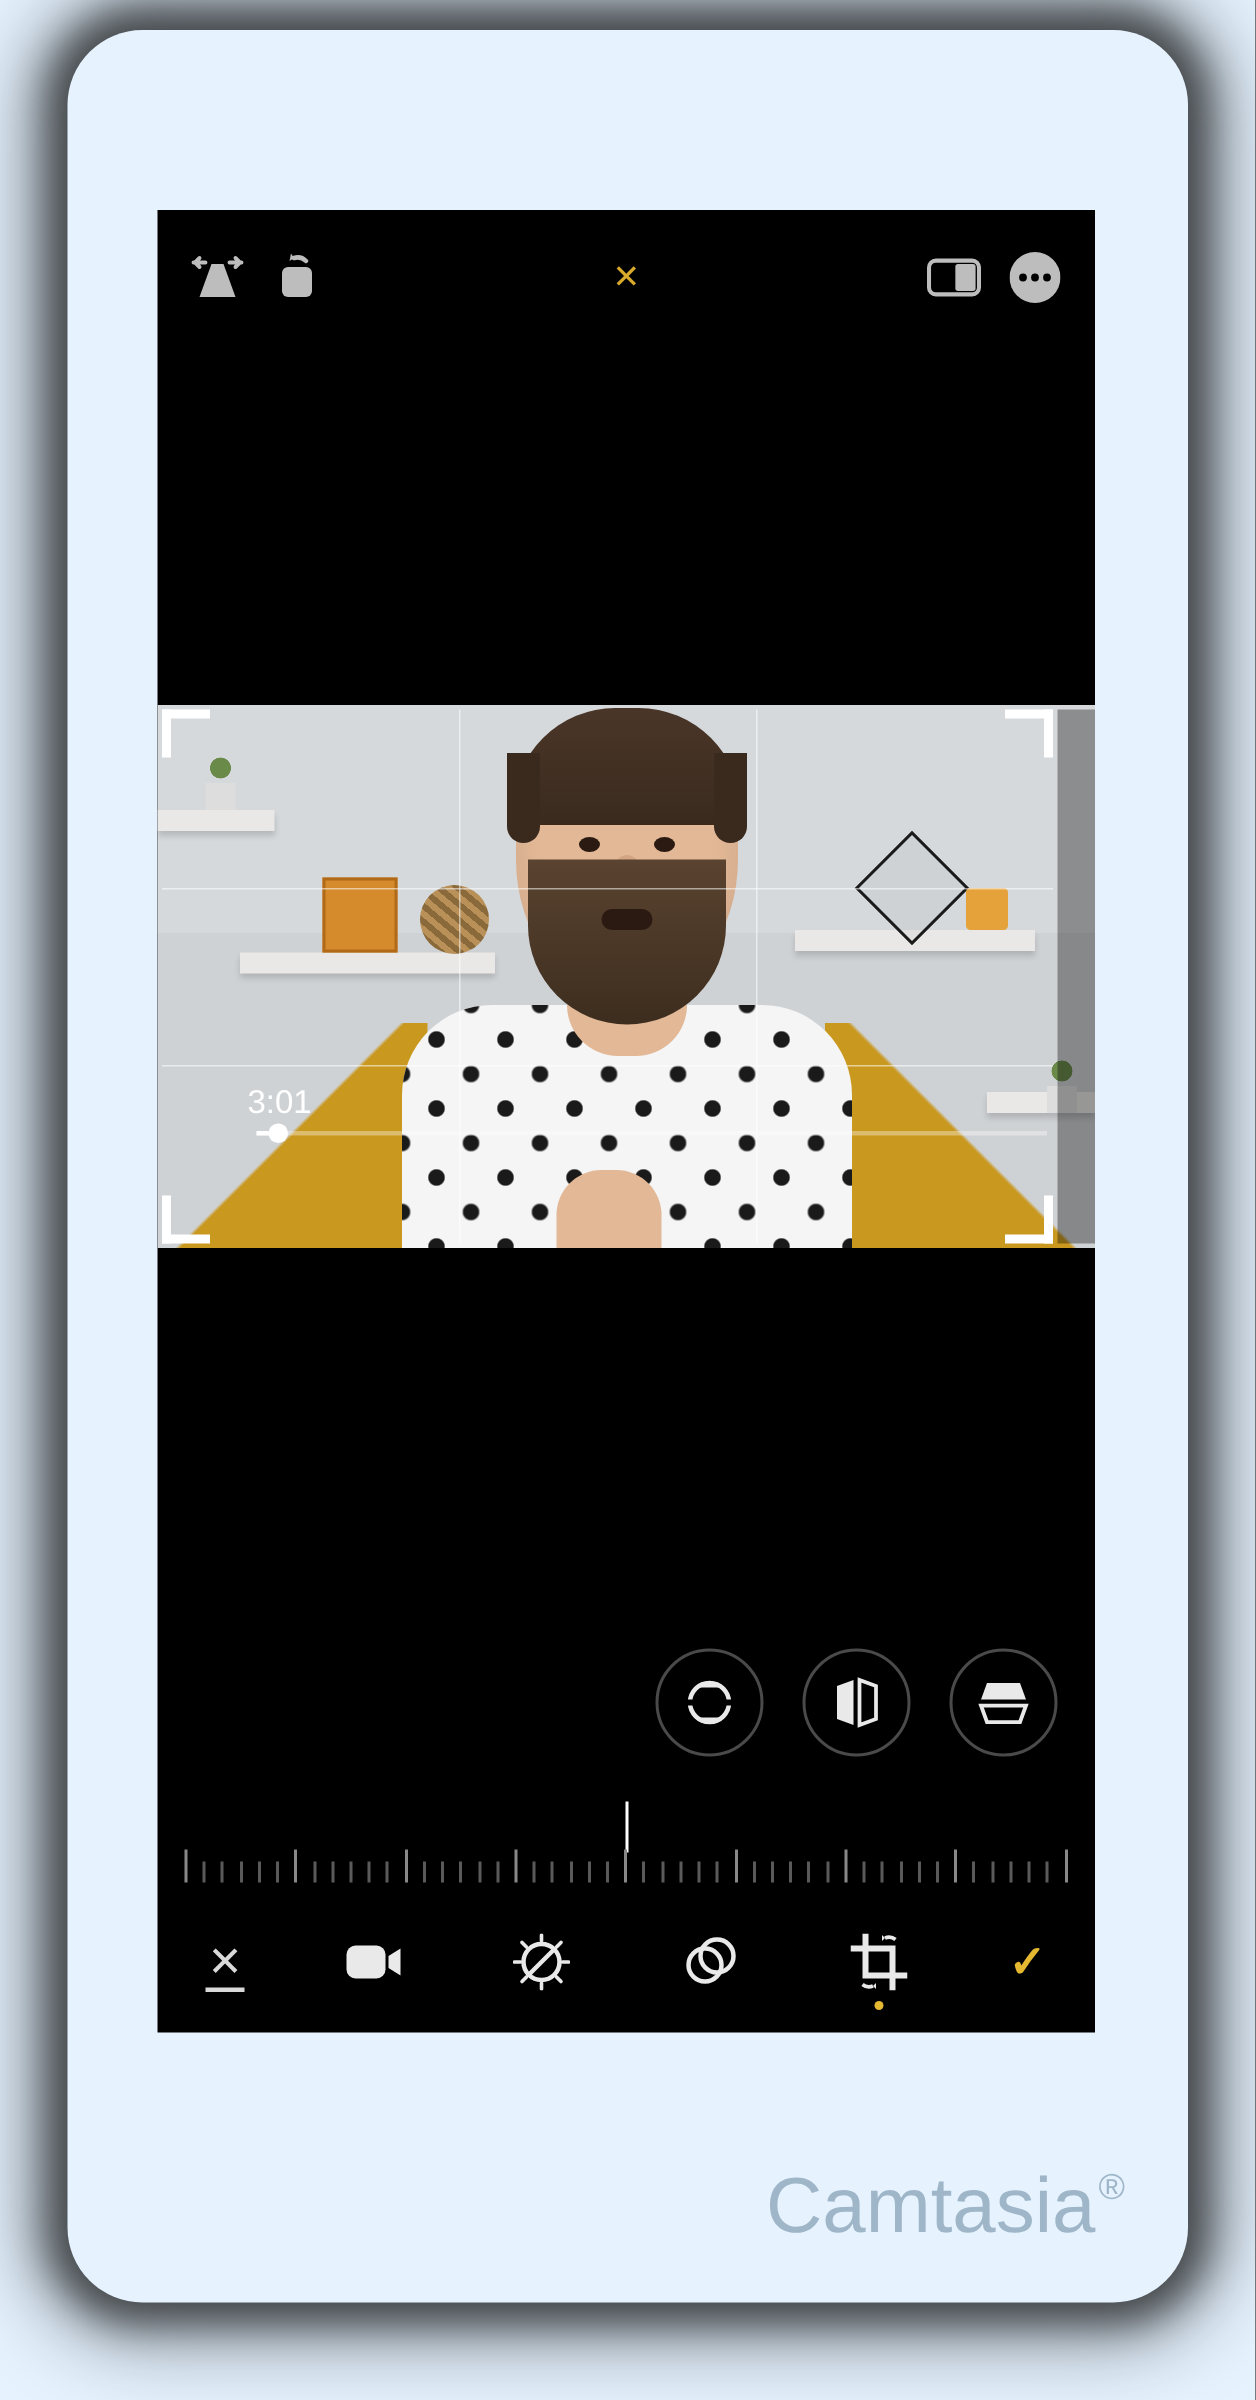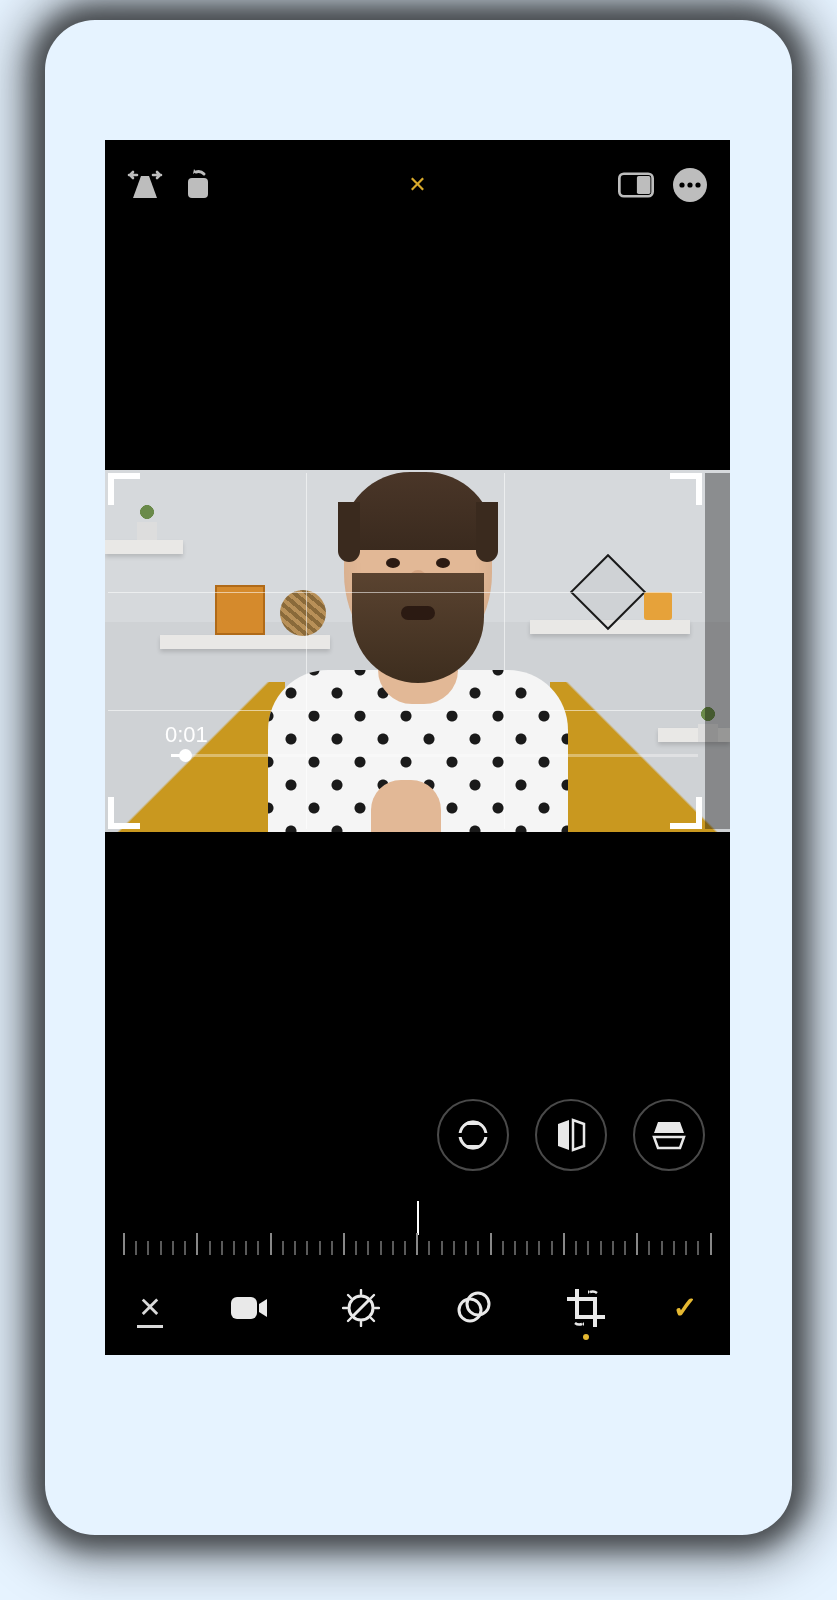--- a/index.html
+++ b/index.html
@@ -283,21 +283,21 @@
       <div class="crop-frame">
         <div class="grid-line v1"></div>
           <div class="grid-line v2"></div>
         <div class="grid-line h1"></div>
           <div class="grid-line h2"></div>
         <div class="corner tl"></div>
         <div class="corner tr"></div>
         <div class="corner bl"></div>
         <div class="corner br"></div>
       </div>
-      <div class="timestamp">0:01</div>
+      <div class="timestamp">3:01</div>
       <div class="scrub">
         <div class="scrub-dot"></div>
       </div>
     </div>
 
     <div class="geom-row">
       <div class="geom-btn">
         <svg width="34" height="34" viewBox="0 0 34 34">
           <circle cx="17" cy="17" r="13" fill="none" stroke="#e9e9e9" stroke-width="3"></circle>
           <rect x="2" y="15" width="30" height="4" fill="#000"></rect>
@@ -418,13 +418,16 @@
           </svg>
         </div>
       </div>
       <div class="bb-right">
         <span class="bb-check">✓</span>
       </div>
     </div>
 
   </div>
 
+  <div class="watermark">
+    <span>Camtasia</span><sup>®</sup>
+  </div>
 </div>
 
 </body></html>

